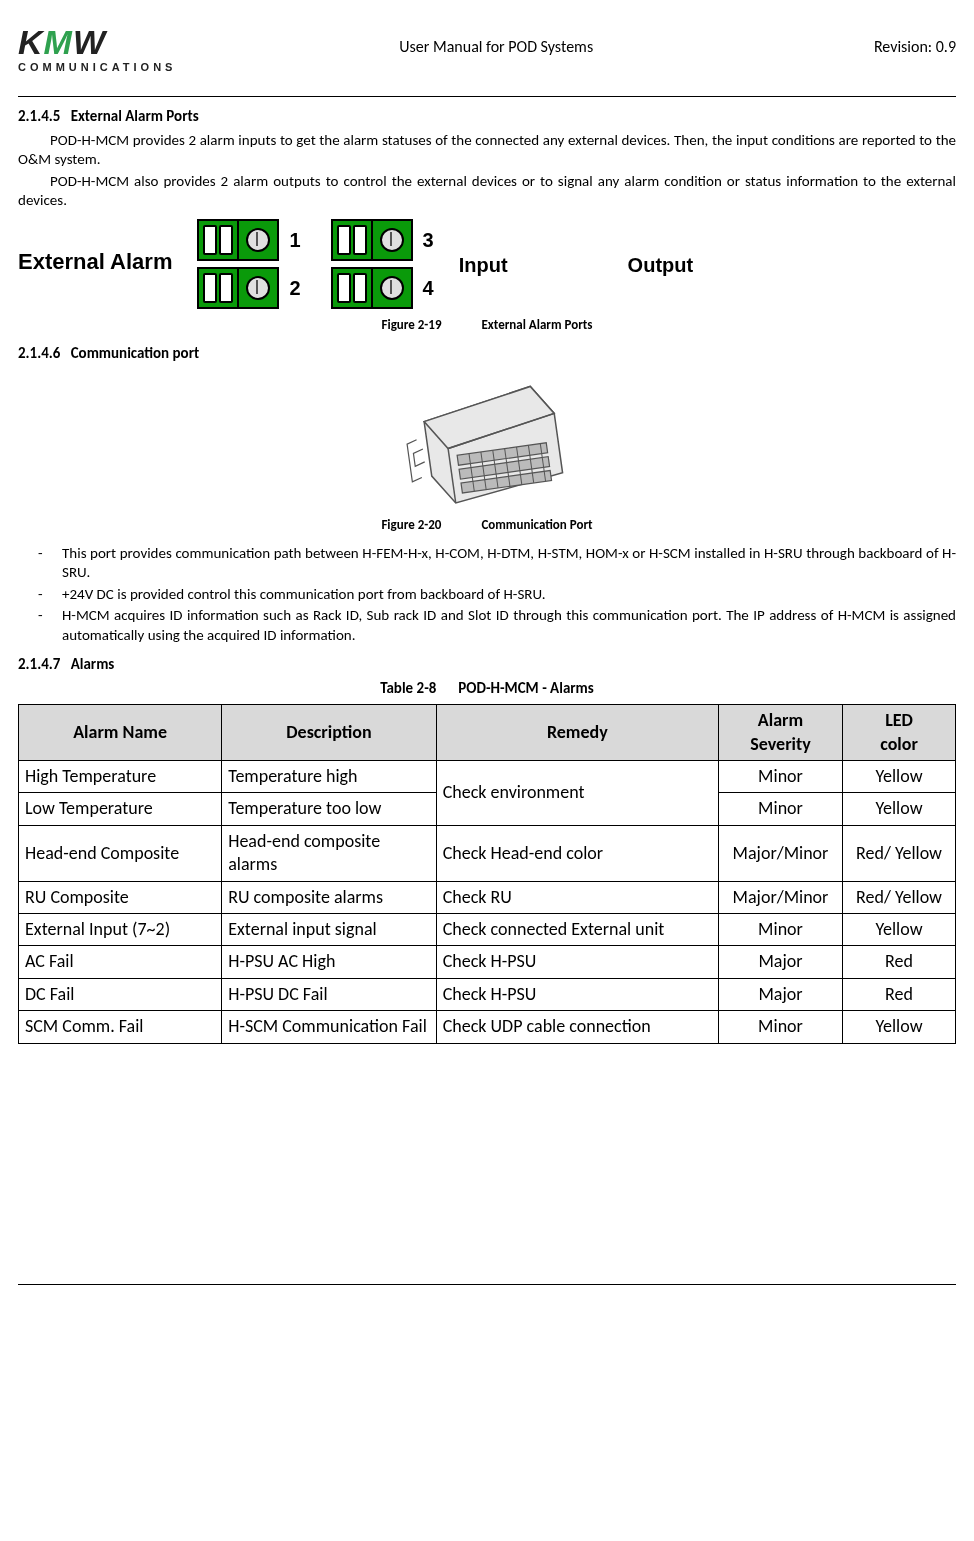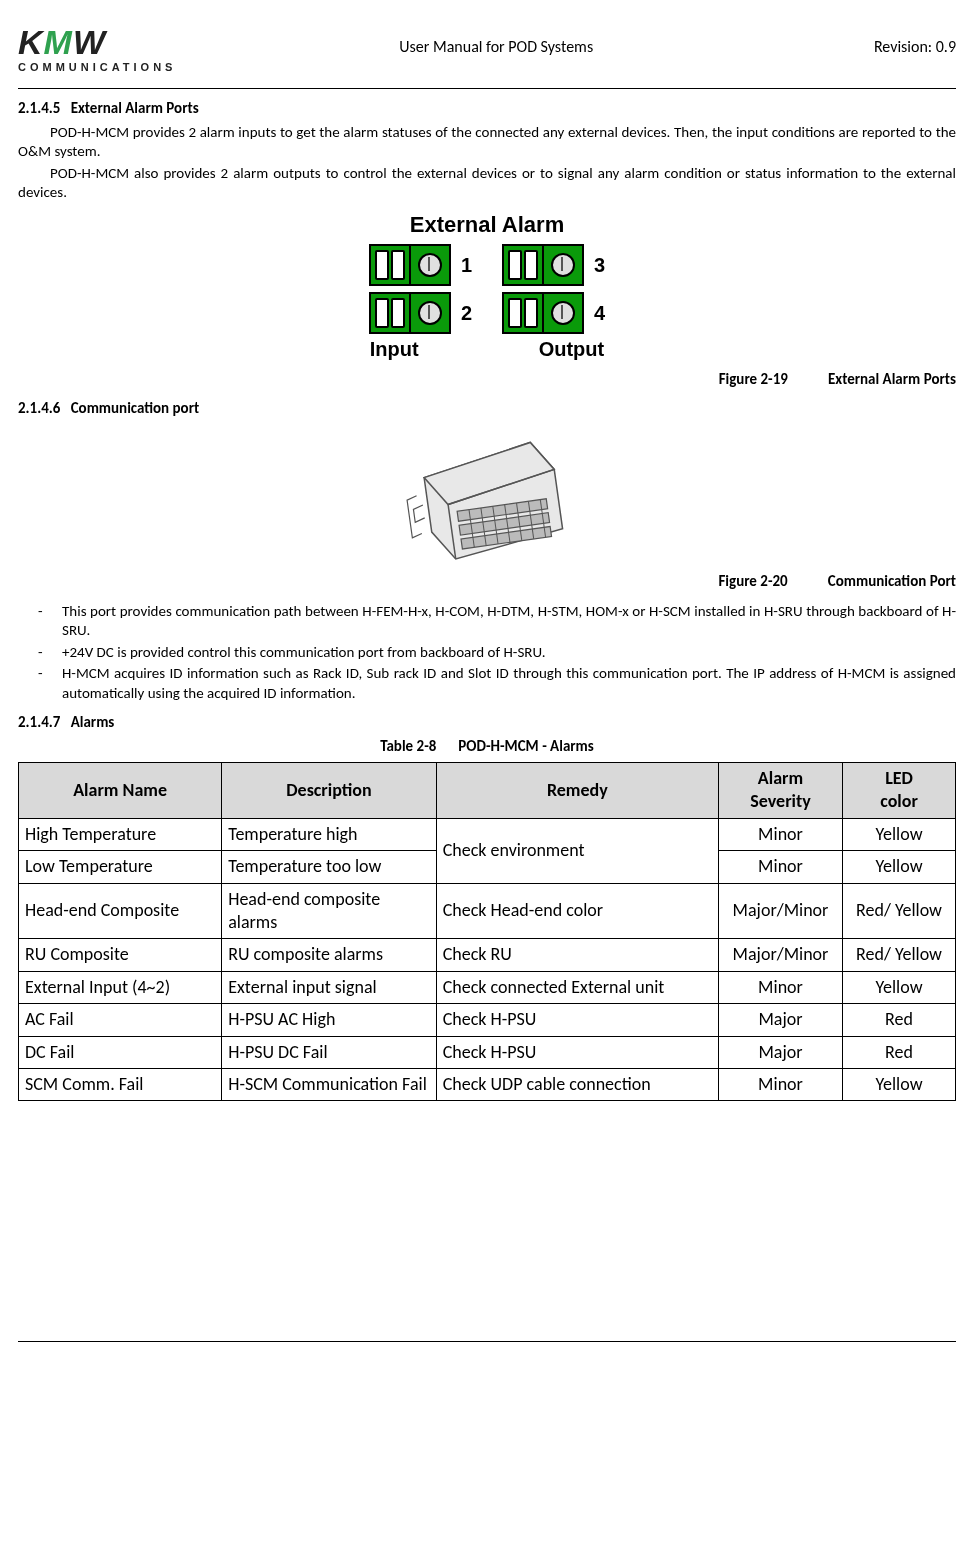--- a/index.html
+++ b/index.html
@@ -4,34 +4,34 @@
 <style>
   body {
     font-family: "Calibri", "Arial", sans-serif;
     font-size: 15px;
     color: #000;
     margin: 0;
     padding: 20px 18px 10px 18px;
     width: 938px;
     line-height: 1.3;
   }
-  .header-row { display: flex; align-items: center; justify-content: space-between; margin-bottom: 14px; }
+  .header-row { display: flex; align-items: center; justify-content: space-between; margin-bottom: 22px; }
   .logo { font-family: Arial, sans-serif; }
   .logo .kmw { font-size: 34px; font-weight: 900; font-style: italic; letter-spacing: 1px; color: #222; }
   .logo .kmw .hl { color: #2fa14f; }
   .logo .tag { font-size: 11px; letter-spacing: 4px; color: #222; font-weight: 700; margin-top: -4px;}
   .header-title { flex:1; text-align:center; font-size:16px; }
   .header-rev { font-size:16px; text-align:right; min-width:140px;}
   .hr { border:none; border-top:1px solid #000; margin:2px 0 10px 0;}
   .sec { font-weight:700; font-size:15px; margin:6px 0 4px 0;}
   p.body { margin:2px 0; text-align:justify;}
   .indent1 { text-indent:32px; }
-  .fig-caption { text-align:right; font-weight:700; margin:8px 0 10px 0; font-size:15px;}
+  .fig-caption { text-align:center; font-weight:700; margin:8px 0 10px 0; font-size:13px;}
   .fig-caption .gap { display:inline-block; width:40px;}
-  .alarm-fig { display:flex; flex-direction:column; align-items:center; margin:8px auto 0 auto;}
+  .alarm-fig { display:flex; align-items:center; margin:8px auto 0 auto;gap:25px;}
   .alarm-title { font-weight:900; font-size:22px; margin-bottom:4px; font-family: Arial, sans-serif;}
   .alarm-row { display:flex; gap:30px; align-items:center;}
   .alarm-block-group { display:flex; flex-direction:column; gap:6px;}
   .alarm-port { display:flex; align-items:center; gap:6px;}
   .port-box { width:78px; height:38px; background:#0a9a0a; border:2px solid #000; display:flex; }
   .port-half { flex:1; display:flex; align-items:center; justify-content:center; gap:2px;}
   .pin { width:10px; height:26px; background:#fff; border:2px solid #000; border-radius:2px; display:inline-block;}
   .screw { width:20px; height:20px; border:2px solid #000; border-radius:50%; background:#e0e0e0; display:inline-block; position:relative;}
   .screw::after{content:"";position:absolute;left:8px;top:2px;width:2px;height:14px;background:#555;}
   .divider { width:2px; background:#000;}
@@ -231,21 +231,21 @@
       <td class="c">Red/ Yellow</td>
     </tr>
     <tr>
       <td>RU Composite</td>
       <td>RU composite alarms</td>
       <td>Check RU</td>
       <td class="c">Major/Minor</td>
       <td class="c">Red/ Yellow</td>
     </tr>
     <tr>
-      <td>External Input (4~2)</td>
+      <td>External Input (7~2)</td>
       <td>External input signal</td>
       <td>Check connected External unit</td>
       <td class="c">Minor</td>
       <td class="c">Yellow</td>
     </tr>
     <tr>
       <td>AC Fail</td>
       <td>H-PSU AC High</td>
       <td>Check H-PSU</td>
       <td class="c">Major</td>

